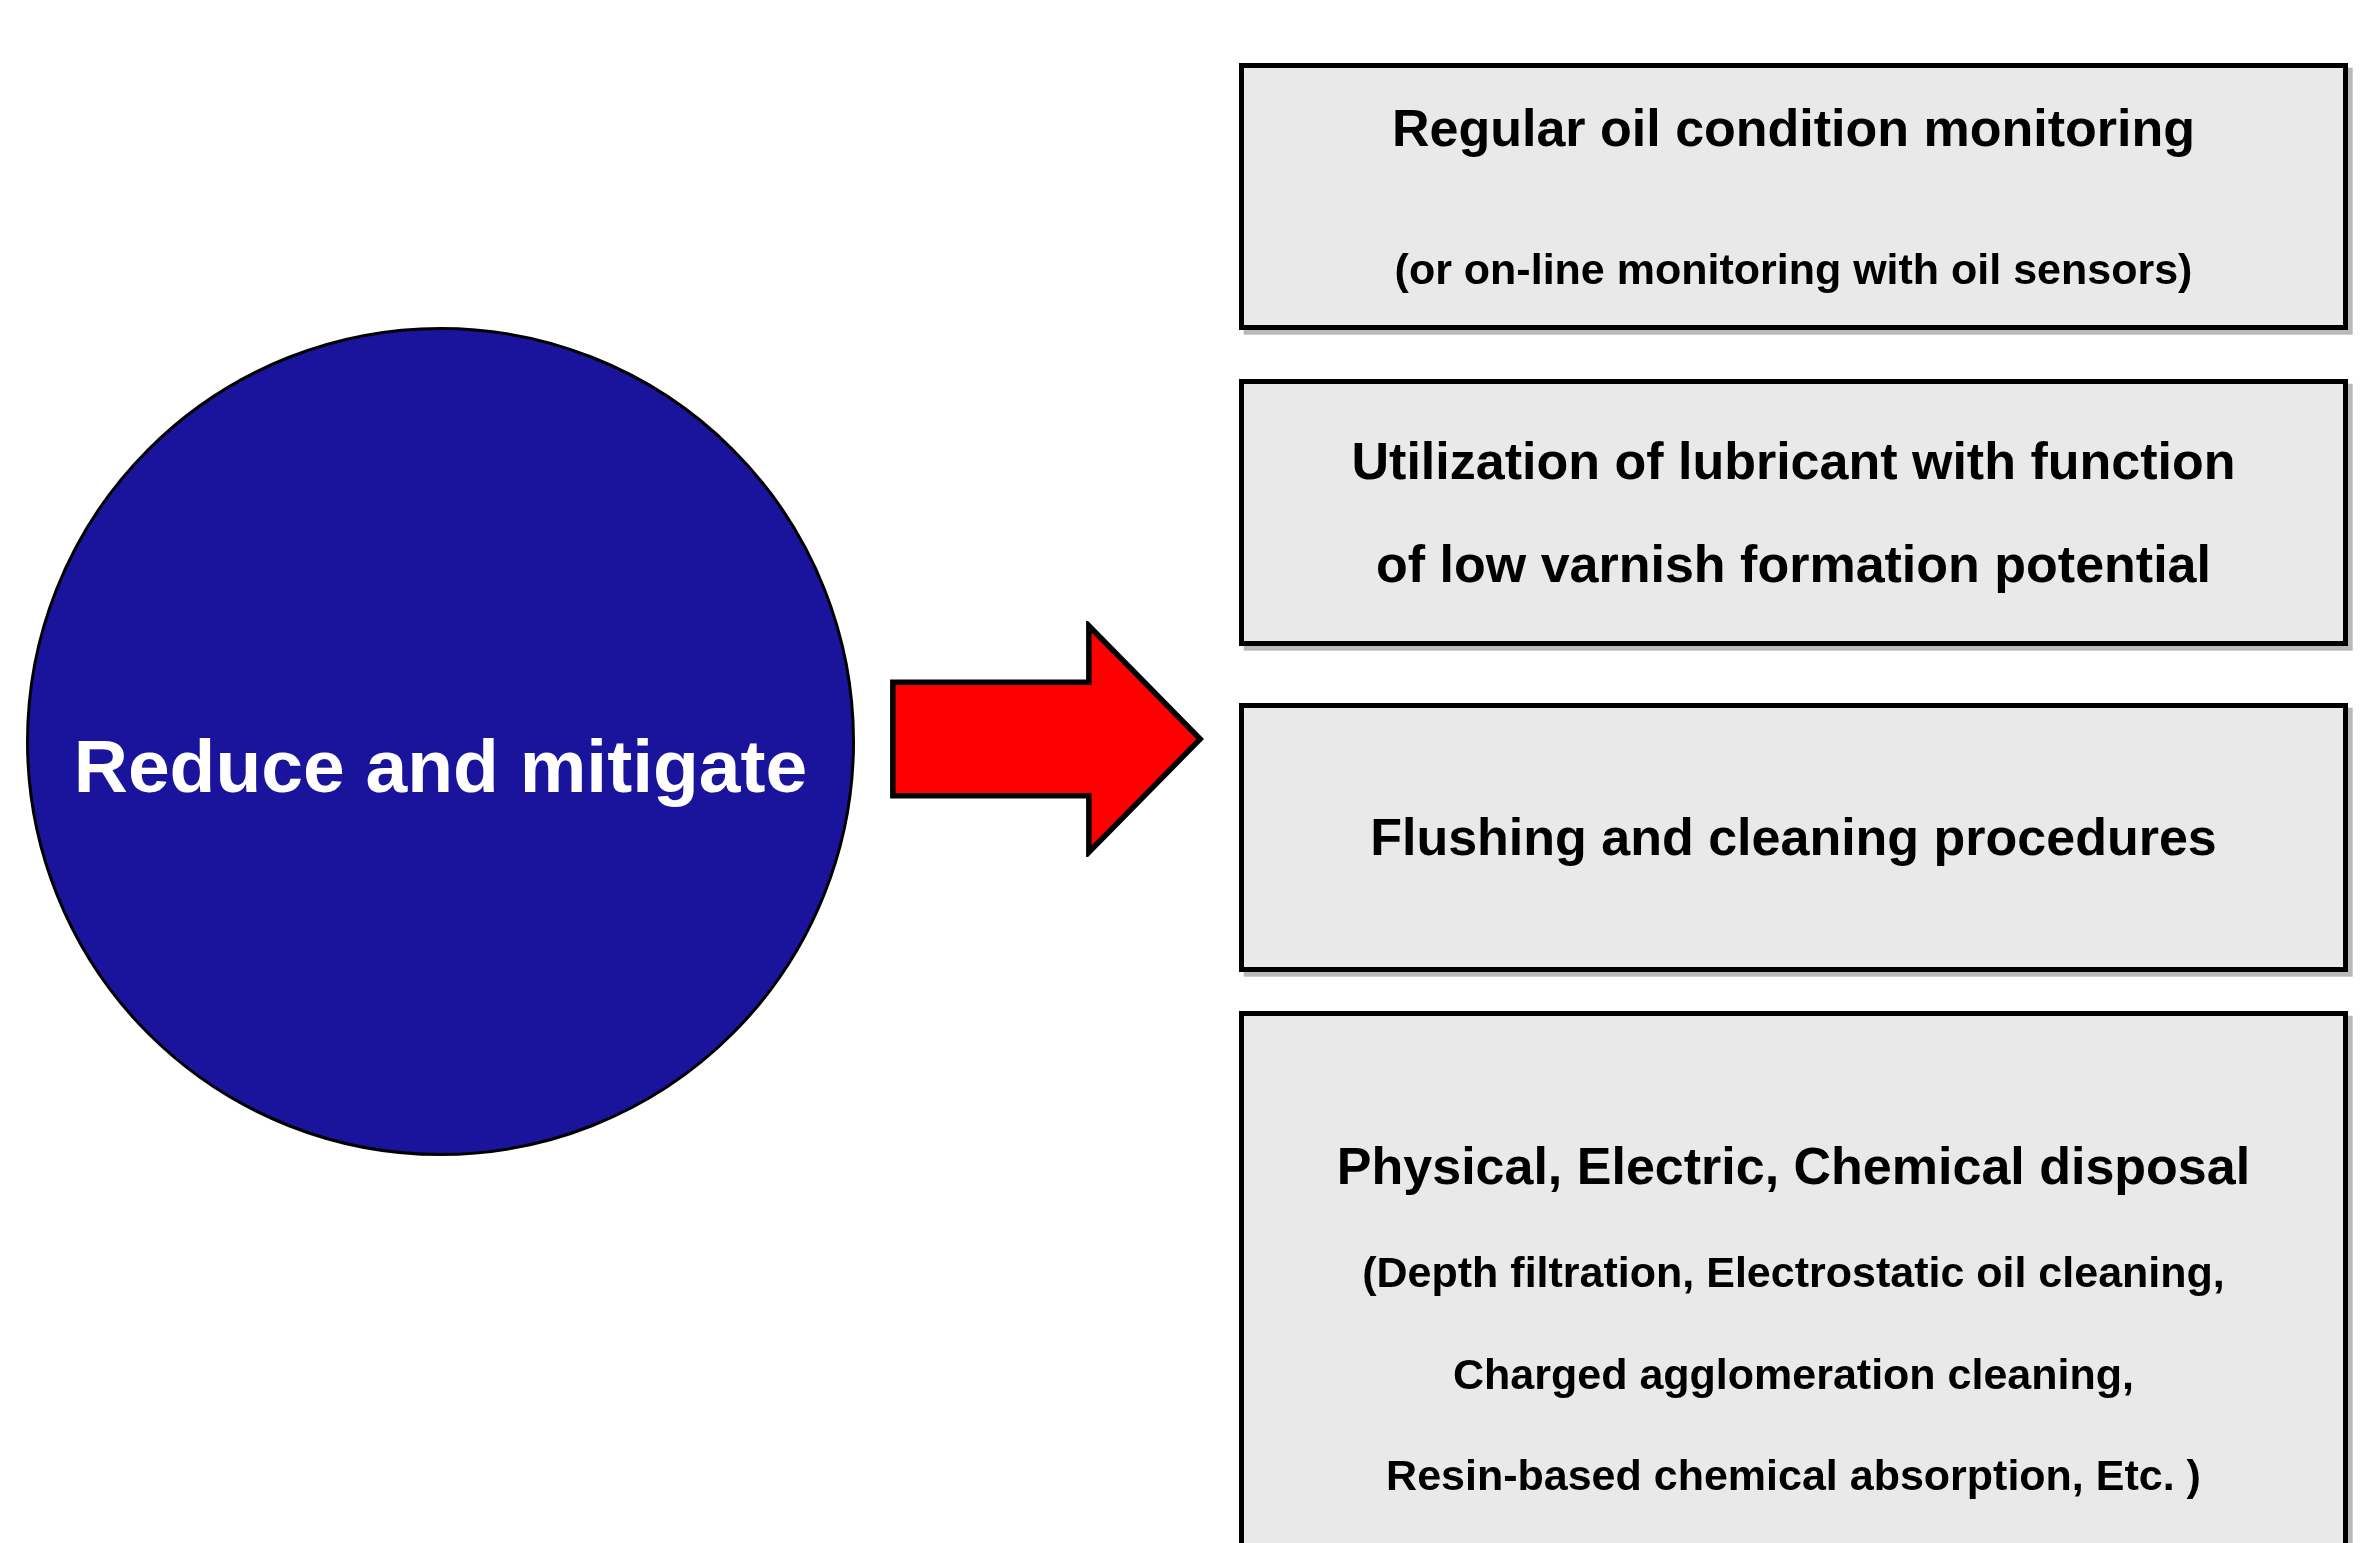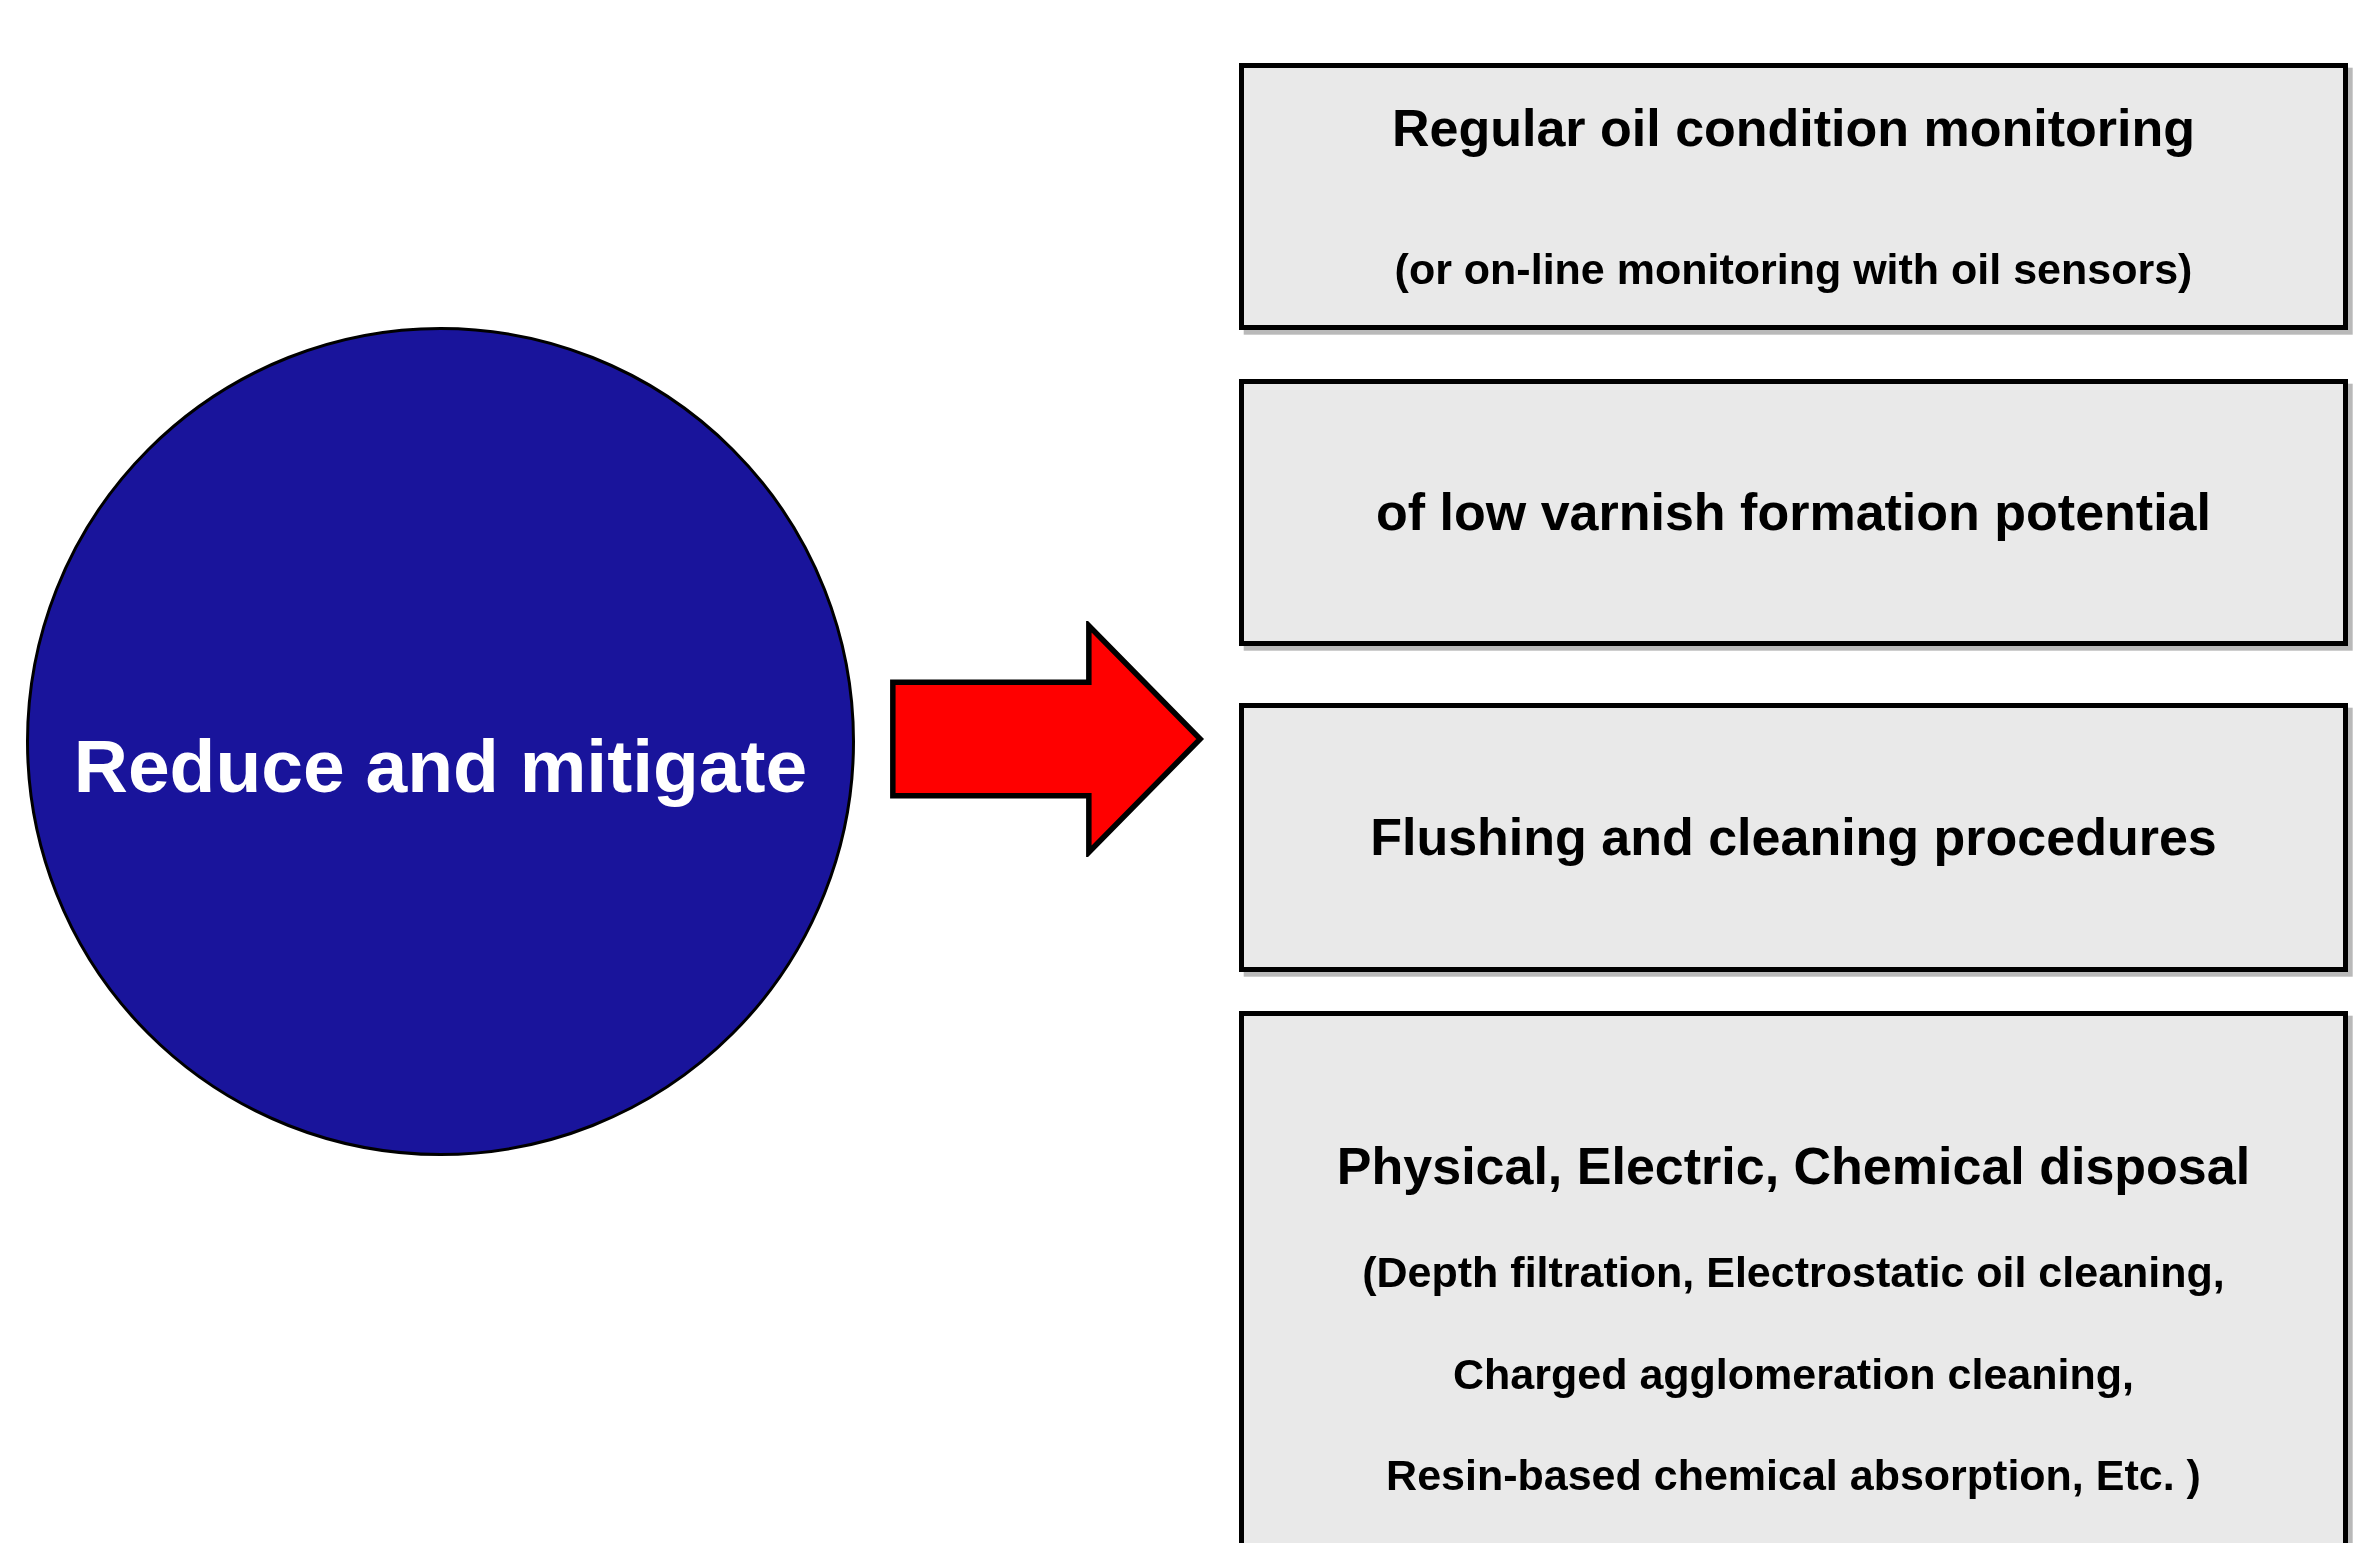--- a/index.html
+++ b/index.html
@@ -74,20 +74,21 @@
       <polygon points="6,78 256,78 256,6 398,150.5 256,295 256,223 6,223"></polygon>
     </svg>
   </div>
 
   <div class="box box1">
     <div class="line heading">Regular oil condition monitoring</div>
     <div class="line sub">(or on-line monitoring with oil sensors)</div>
   </div>
 
   <div class="box box2">
+    <div class="line heading">Utilization of lubricant with function</div>
     <div class="line heading">of low varnish formation potential</div>
   </div>
 
   <div class="box box3">
     <div class="line heading">Flushing and cleaning procedures</div>
   </div>
 
   <div class="box box4">
     <div class="line heading">Physical, Electric, Chemical disposal</div>
     <div class="line sub">(Depth filtration, Electrostatic oil cleaning,</div>

